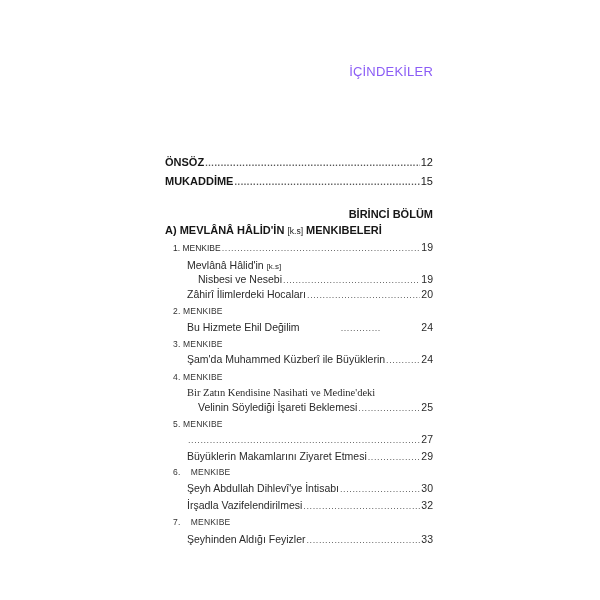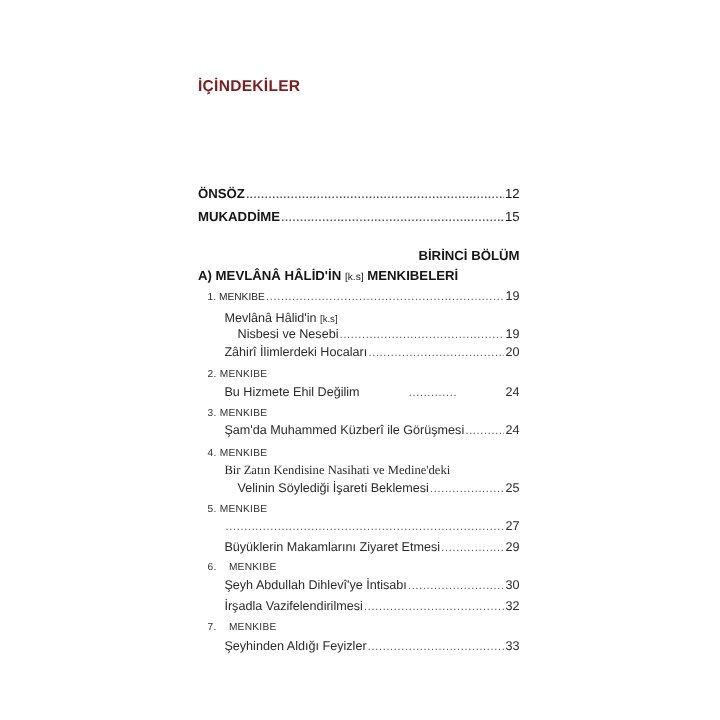--- a/index.html
+++ b/index.html
@@ -19,25 +19,25 @@
       position: absolute;
       left: 165px;
       top: 0;
       width: 268px;
     }
     .title {
       position: absolute;
       left: 0;
       width: 268px;
       top: 64px;
-      text-align: left;
-      font-weight: bold;
+      text-align: right;
+      font-weight: normal;
       font-size: 13px;
       letter-spacing: 0.2px;
-      color: #7f1d1d;
+      color: #8b5cf6;
     }
     .toc-line {
       position: absolute;
       display: flex;
       align-items: baseline;
       white-space: nowrap;
       font-size: 10.5px;
       line-height: 13px;
       color: #2a2a2a;
     }
@@ -125,21 +125,21 @@
 
   <div class="menkibe-label" style="top:306px; left:8px;">2. MENKIBE</div>
   <div class="toc-line" style="top:321px; left:22px; width:246px;gap:40px;">
     <span class="label">Bu Hizmete Ehil Değilim</span>
     <span class="dots"></span>
     <span class="page-num">24</span>
   </div>
 
   <div class="menkibe-label" style="top:339px; left:8px;">3. MENKIBE</div>
   <div class="toc-line" style="top:353px; left:22px; width:246px;">
-    <span class="label">Şam'da Muhammed Küzberî ile Görüşmesi</span>
+    <span class="label">Şam'da Muhammed Küzberî ile Büyüklerin</span>
     <span class="dots"></span>
     <span class="page-num">24</span>
   </div>
 
   <div class="menkibe-label" style="top:372px; left:8px;">4. MENKIBE</div>
   <div class="plain-line" style="top:387px; left:22px;font-family:Liberation Serif, serif;">Bir Zatın Kendisine Nasihati ve Medine'deki</div>
   <div class="toc-line" style="top:401px; left:33px; width:235px;">
     <span class="label">Velinin Söylediği İşareti Beklemesi</span>
     <span class="dots"></span>
     <span class="page-num">25</span>

